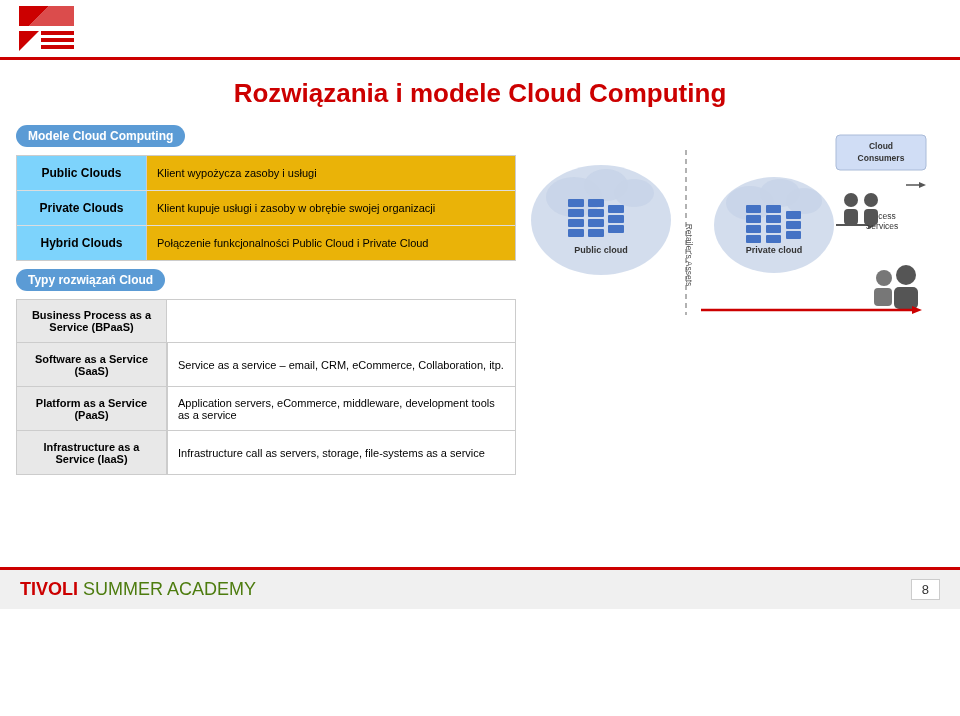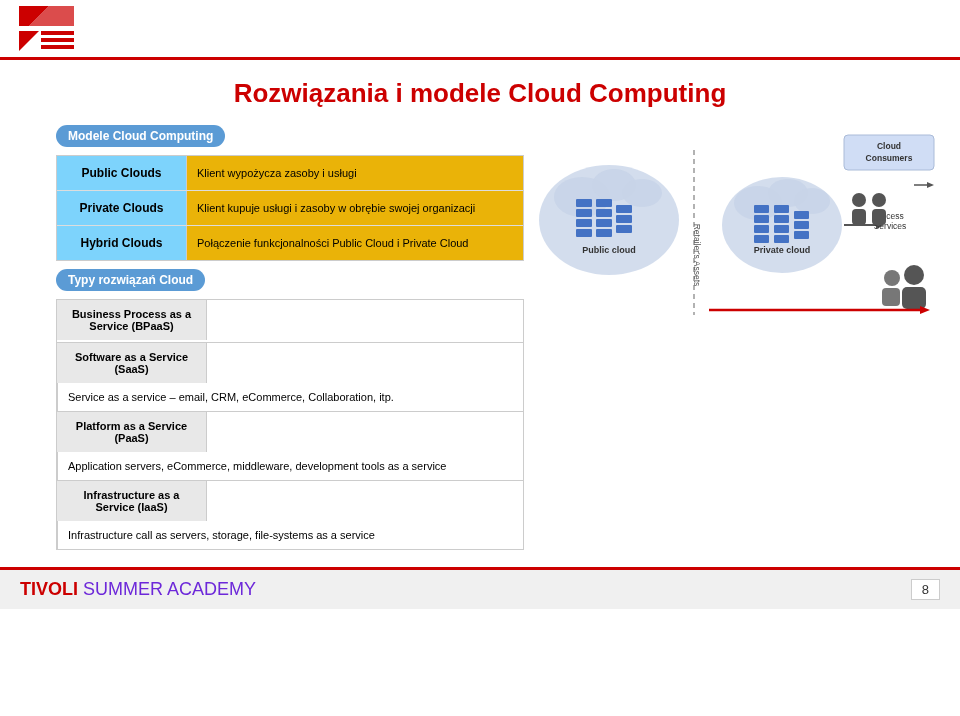--- a/index.html
+++ b/index.html
@@ -86,21 +86,21 @@
       flex: 1;
       padding: 10px 10px;
       font-size: 11px;
       display: flex;
       align-items: center;
       background: #eab308;
     }
 
     .type-row {
       display: flex;
-      flex-direction: column;
+      flex-direction: row;
       border: 1px solid #ccc;
       border-top: none;
       min-height: 44px;
     }
     .type-row:first-child {
       border-top: 1px solid #ccc;
     }
 
     .type-name-cell {
       width: 150px;
@@ -140,21 +140,21 @@
       padding: 0 20px;
     }
     .bottom-logo {
       font-size: 18px;
       font-weight: bold;
     }
     .bottom-logo .tivoli {
       color: #cc0000;
     }
     .bottom-logo .summer {
-      color: #6d28d9;
+      color: #4d7c0f;
       font-weight: normal;
     }
     .page-num {
       margin-left: auto;
       border: 1px solid #ccc;
       padding: 2px 10px;
       font-size: 13px;
       color: #333;
       background: #fff;
     }
@@ -165,21 +165,20 @@
       height: 609px;
       display: flex;
       flex-direction: column;
       position: relative;
     }
 
     .body-content {
       flex: 1;
       padding: 0 16px 26px 16px;
       overflow: hidden;
-      margin-left: 40px;
     }
 
     .two-col {
       display: flex;
       flex-direction: row;
       gap: 10px;
       margin-top: 4px;
     }
 
     .left-col {

